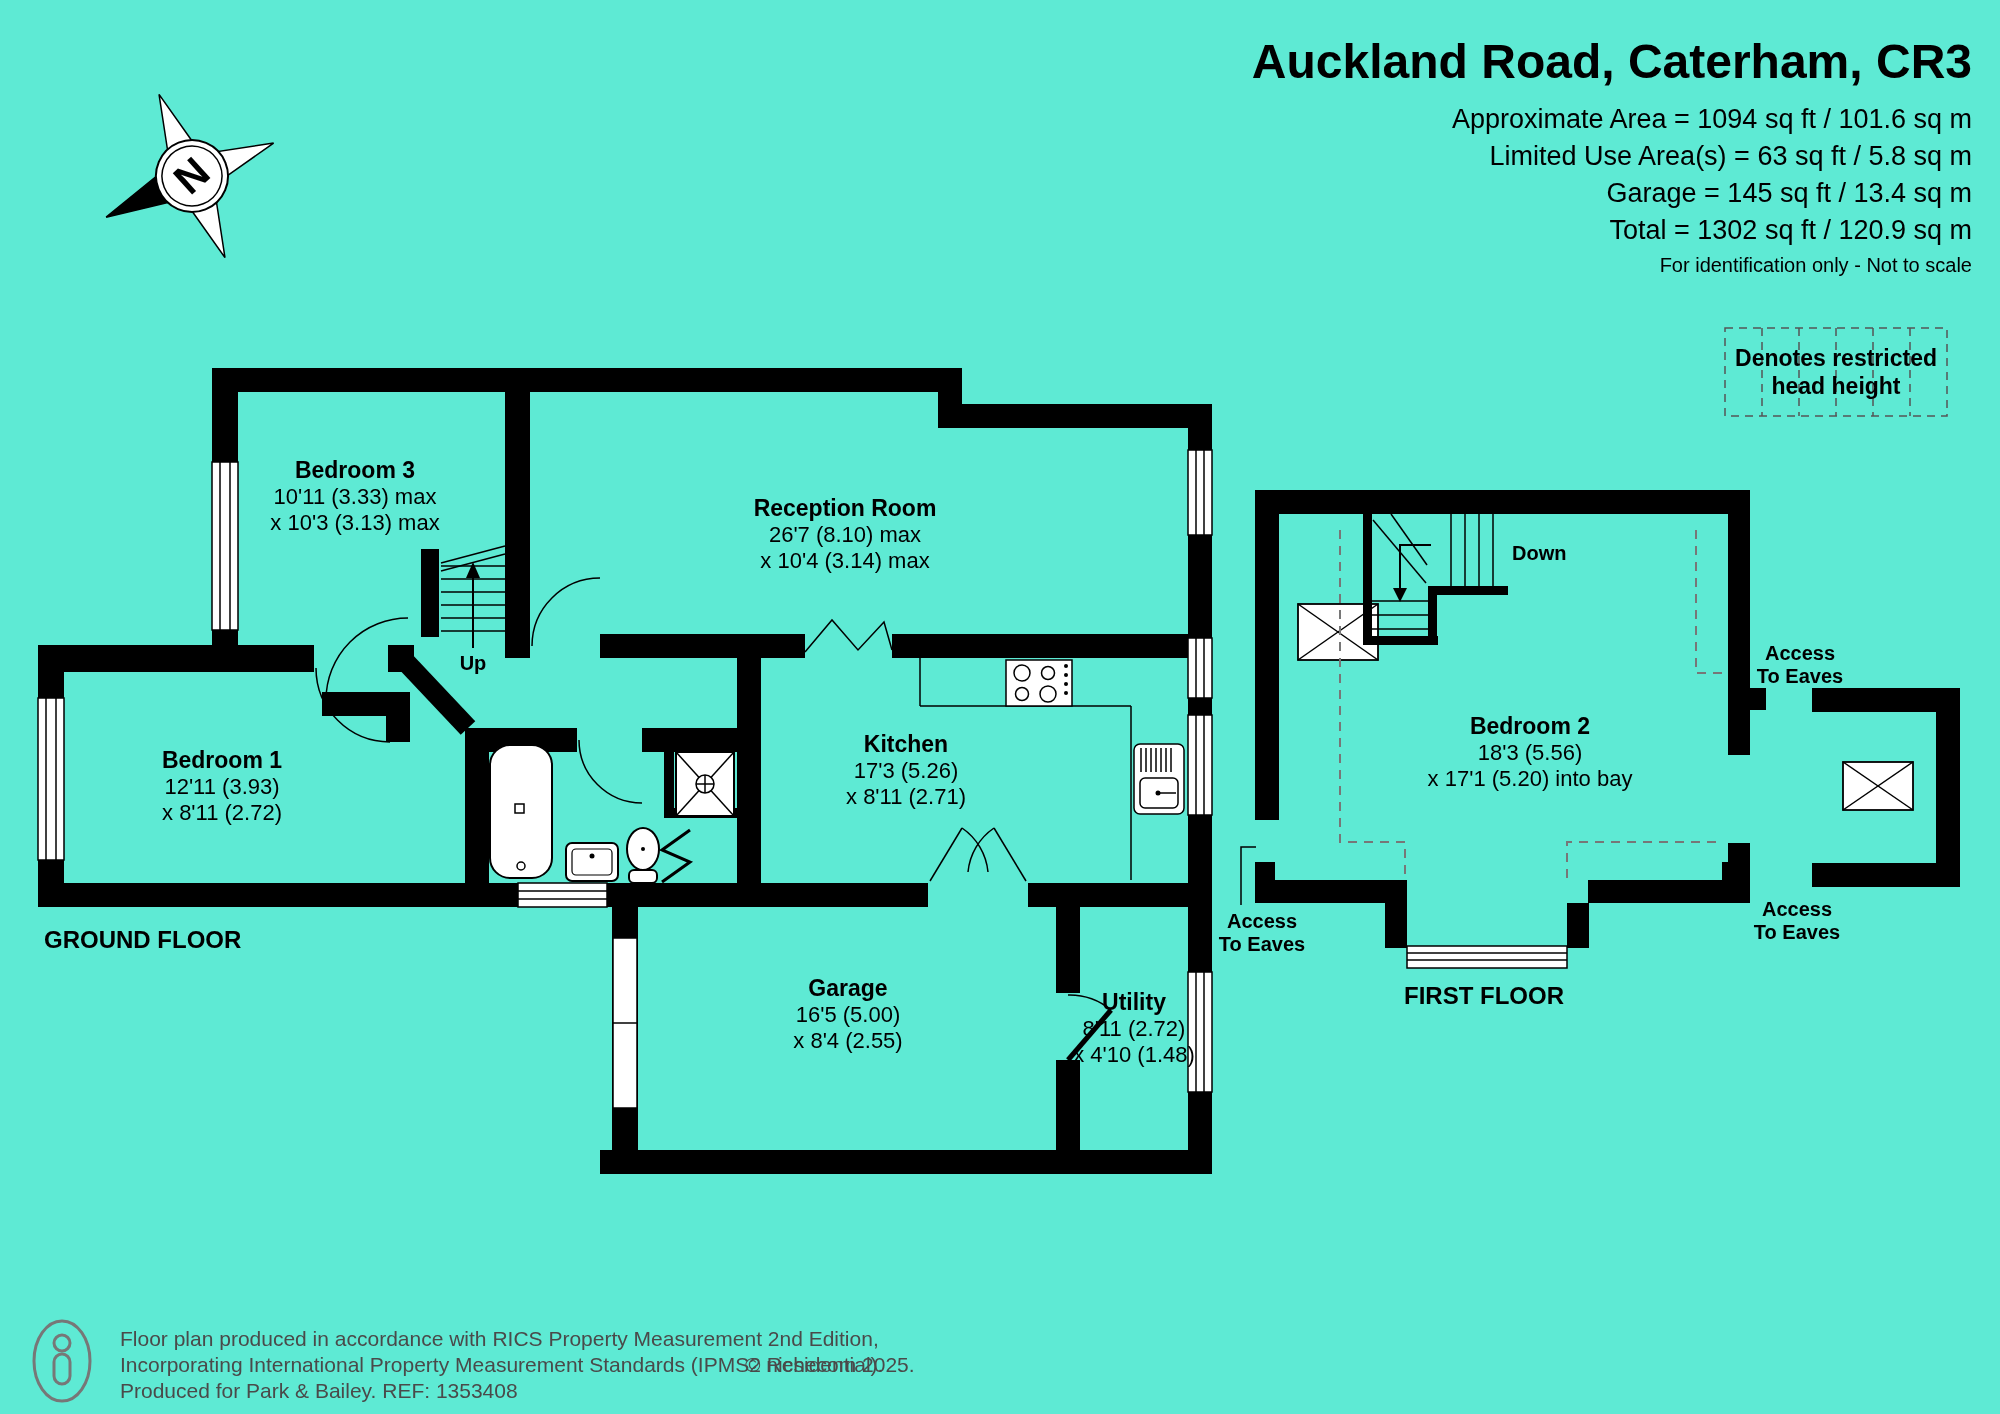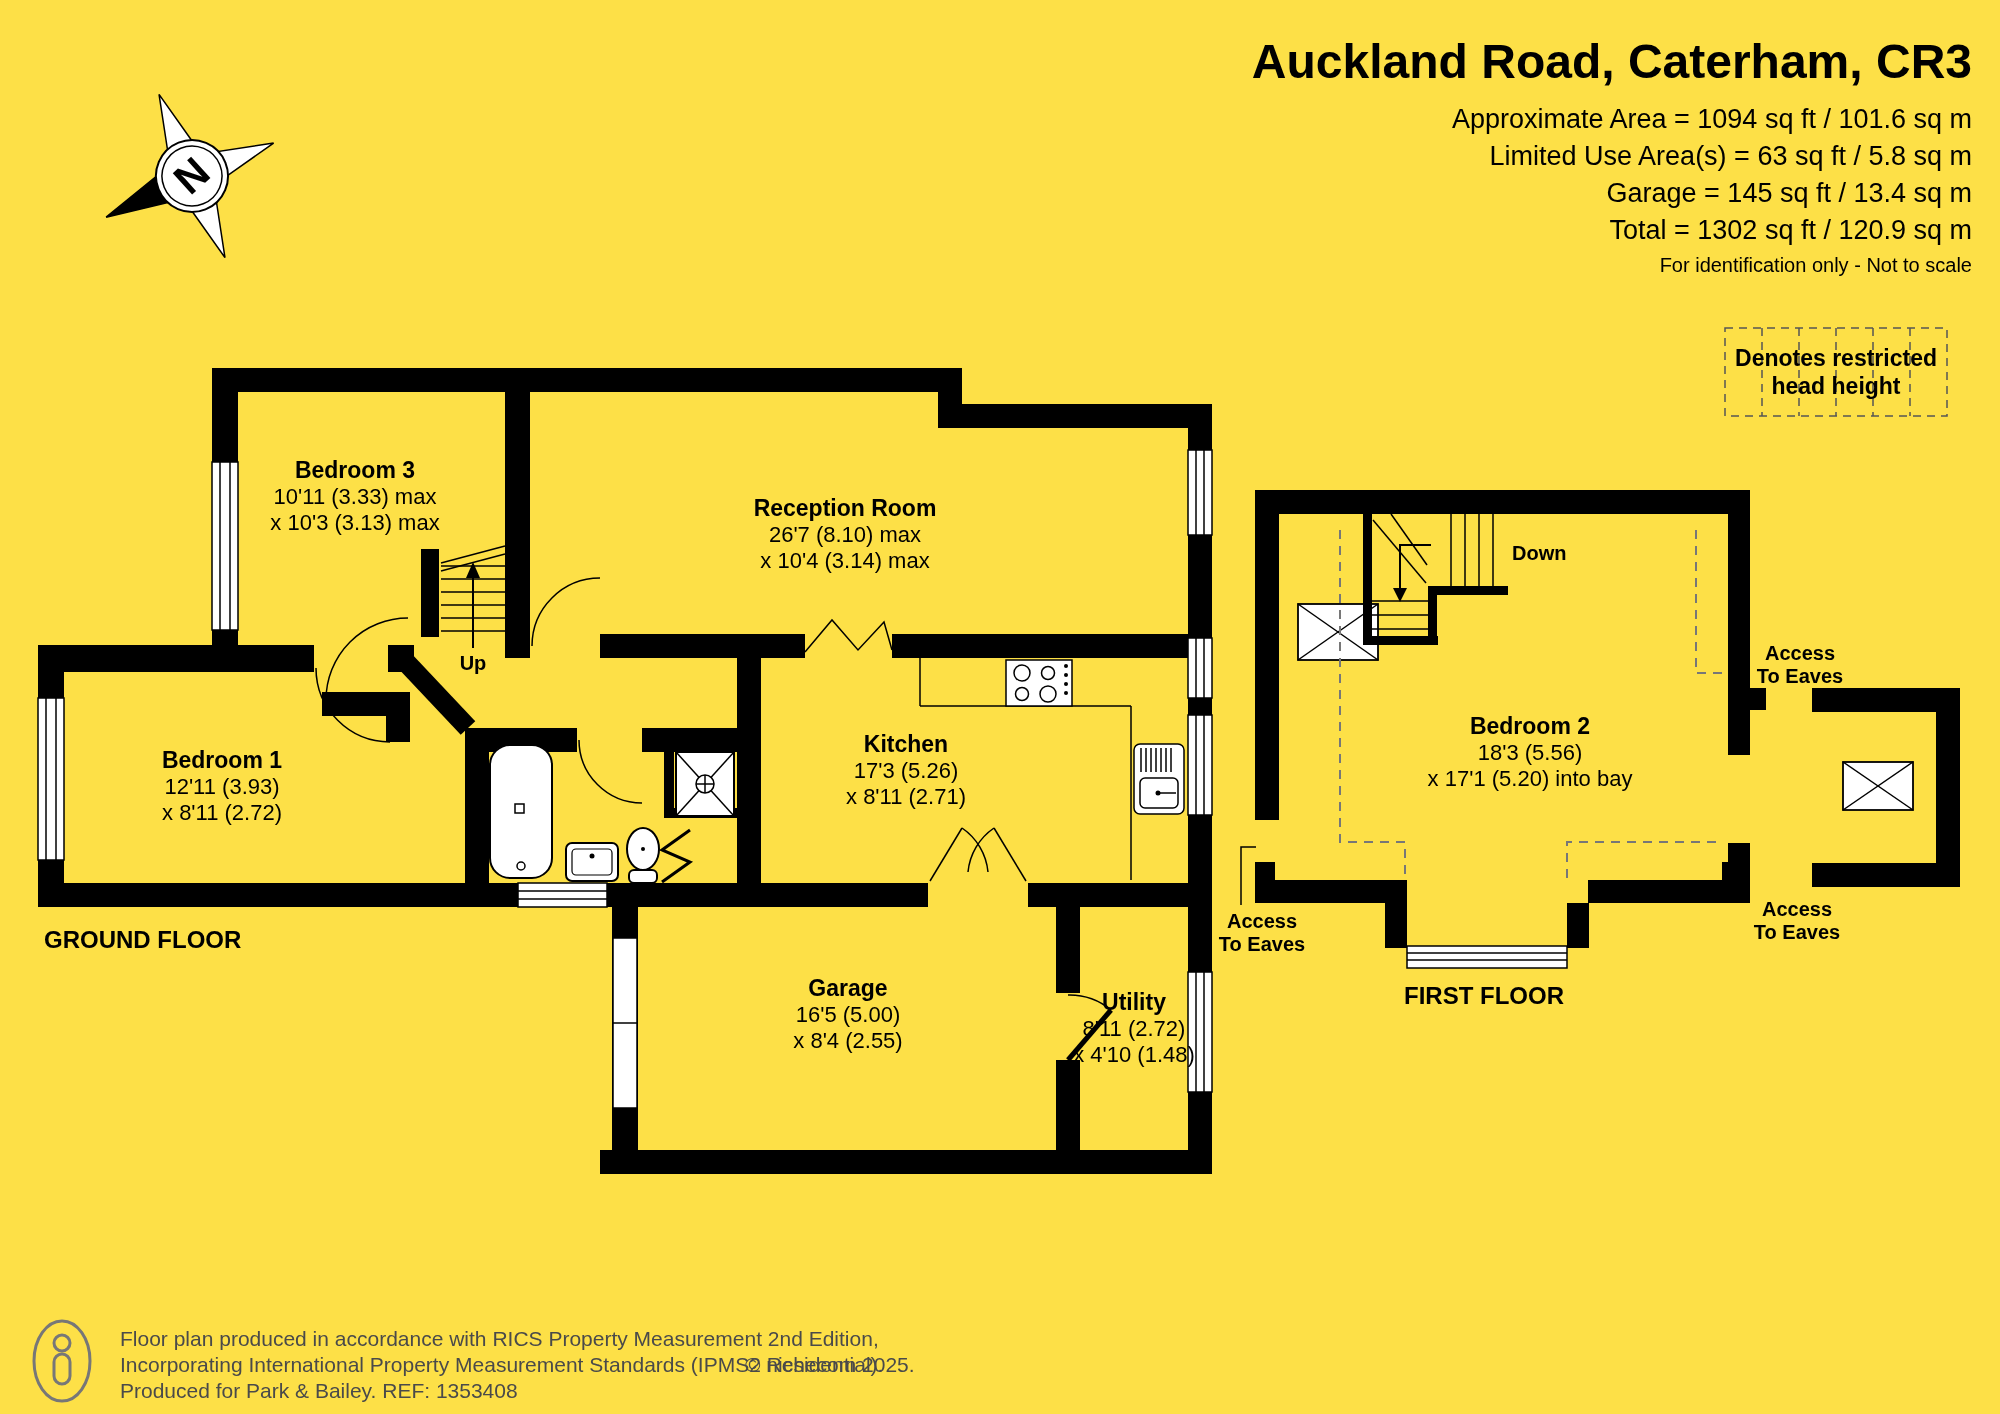--- a/index.html
+++ b/index.html
@@ -1,16 +1,16 @@
 <!DOCTYPE html>
 <html><head>
 <meta charset="utf-8">
 <style>
   html,body{margin:0;padding:0;background:#fff;}
-  .page{position:relative;width:2000px;height:1414px;background:#fde047;overflow:hidden;
+  .page{position:relative;width:2000px;height:1414px;background:#5eead4;overflow:hidden;
         font-family:"Liberation Sans",sans-serif;}
   svg text{font-family:"Liberation Sans",sans-serif;fill:#000;}
   .title-text{font-size:48px;font-weight:bold;}
   .area-text{font-size:27px;}
   .note-text{font-size:20px;}
   .room-name{font-size:23px;font-weight:bold;}
   .room-dim{font-size:22px;}
   .floor-label{font-size:24px;font-weight:bold;}
   .small-bold{font-size:20px;font-weight:bold;}
   .legend-text{font-size:23px;font-weight:bold;}

